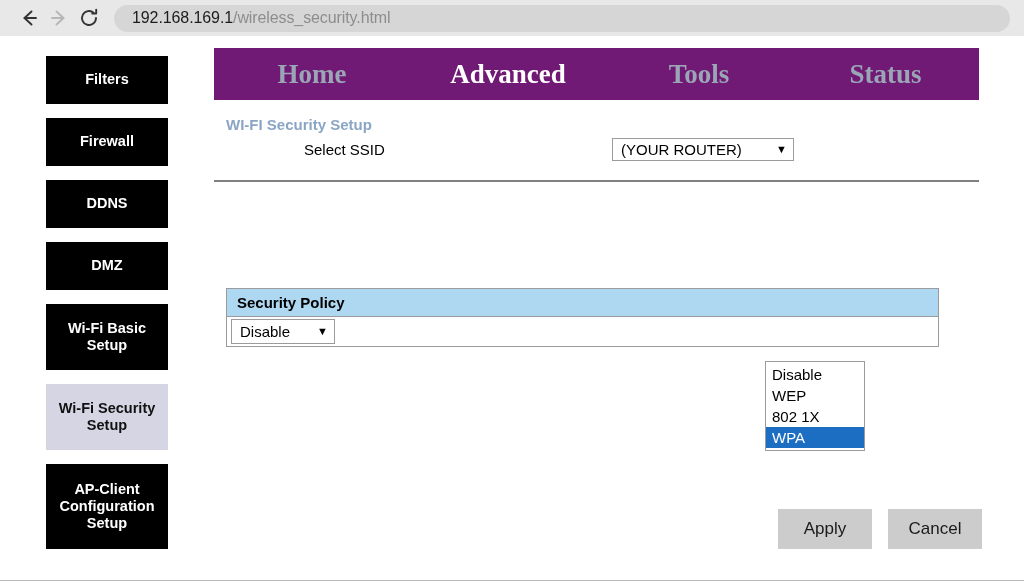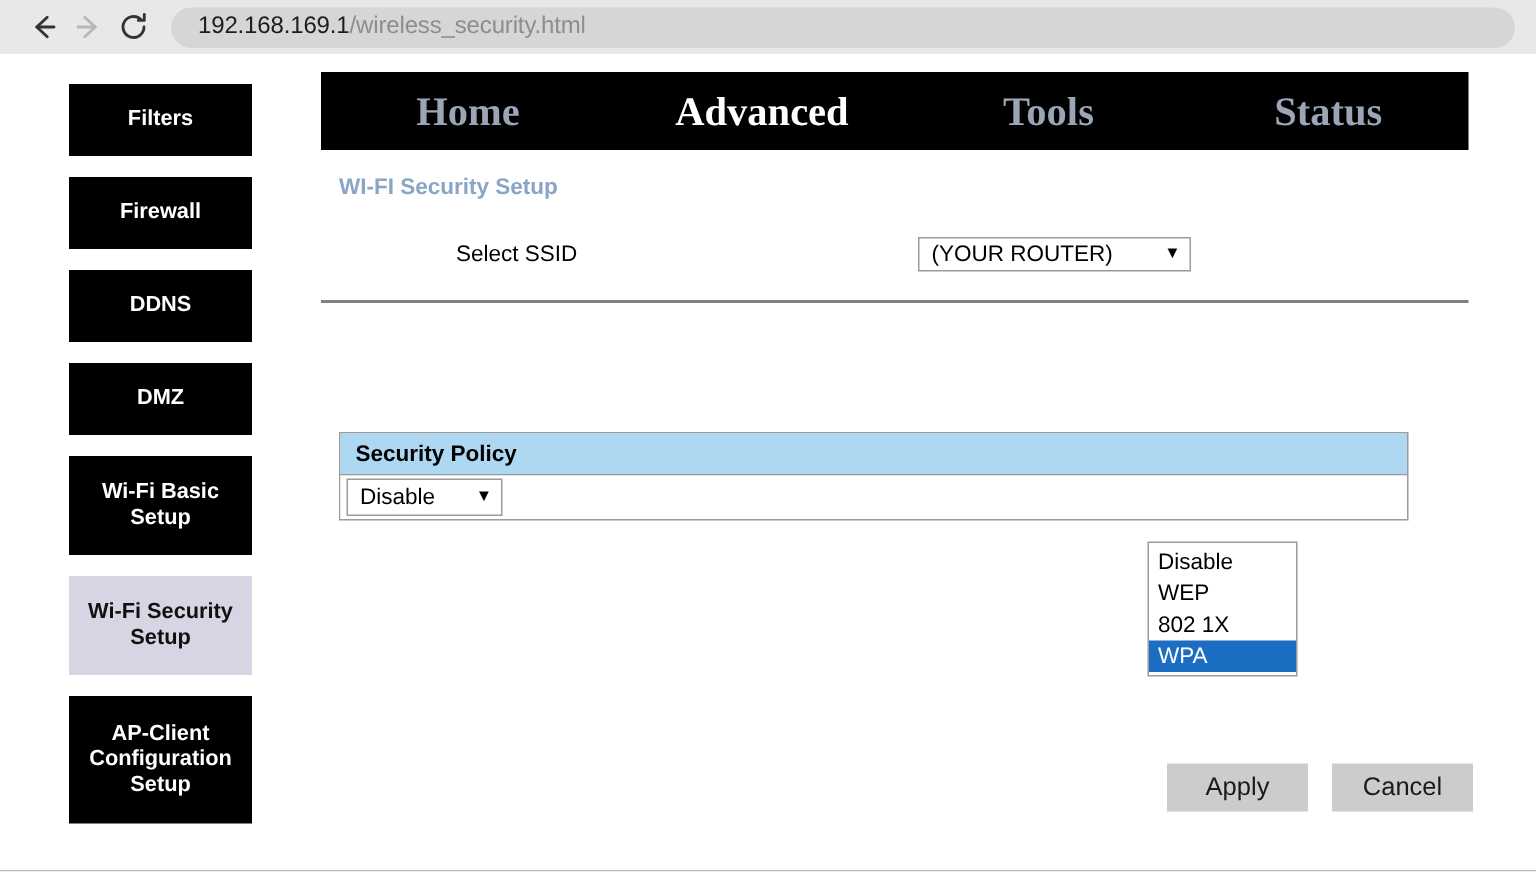--- a/index.html
+++ b/index.html
@@ -98,21 +98,21 @@
 
   
   .content {
     position: absolute;
     left: 214px;
     top: 4px;
     width: 765px;
   }
   .navbar {
     height: 52px;
-    background: #000000;
+    background: #701a75;
     display: flex;
     align-items: center;
     font-family: "Liberation Serif", serif;
   }
   .nav-item {
     font-size: 27px;
     font-weight: bold;
     color: #9aa5b5;
     text-align: center;
   }
@@ -123,21 +123,21 @@
   .nav-status   { width: 187px; }
 
   .section-title {
     margin: 16px 0 0 12px;
     font-size: 15px;
     font-weight: bold;
     color: #8ba5c4;
   }
 
   .ssid-row {
-    margin-top: 22px;
+    margin-top: 2px;
     height: 28px;
     display: flex;
     align-items: center;
     position: relative;
   }
   .ssid-label {
     position: absolute;
     left: 90px;
     font-size: 15px;
     color: #000000;
@@ -254,21 +254,21 @@
   
   .footer-buttons {
     position: absolute;
     left: 564px;
     top: 461px;
     display: flex;
     gap: 16px;
   }
   .btn {
     width: 94px;
-    height: 32px;
+    height: 40px;
     background: #cccccc;
     border: none;
     font-size: 17px;
     color: #1a1a1a;
     font-family: "Liberation Sans", sans-serif;
     display: flex;
     align-items: center;
     justify-content: center;
   }
 </style>

